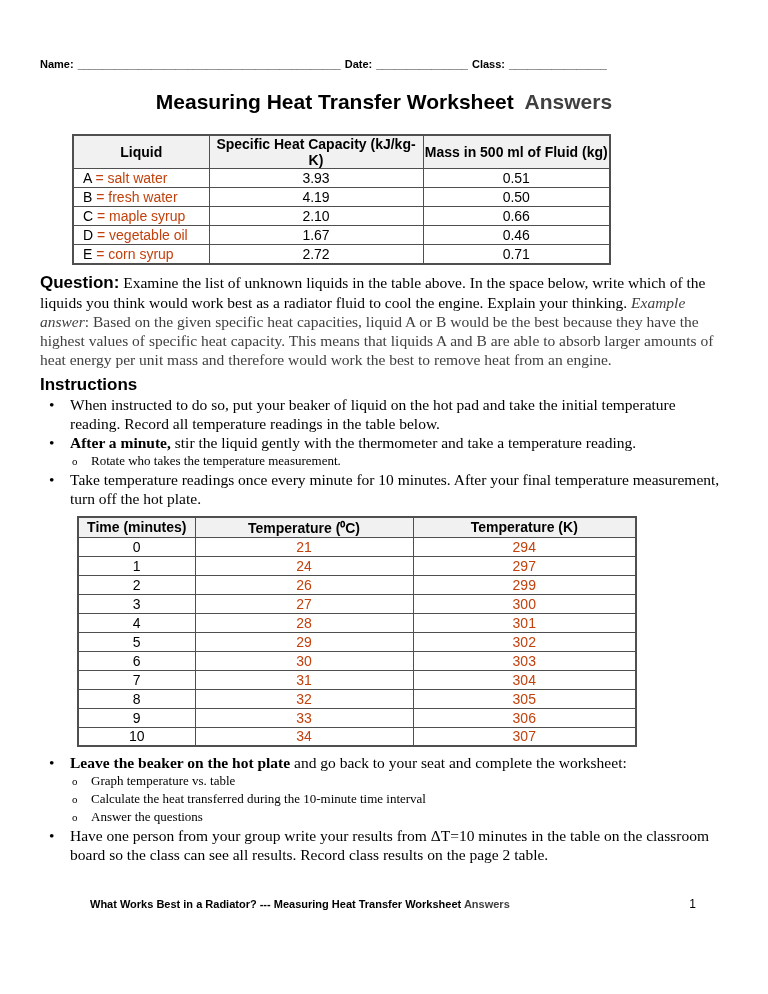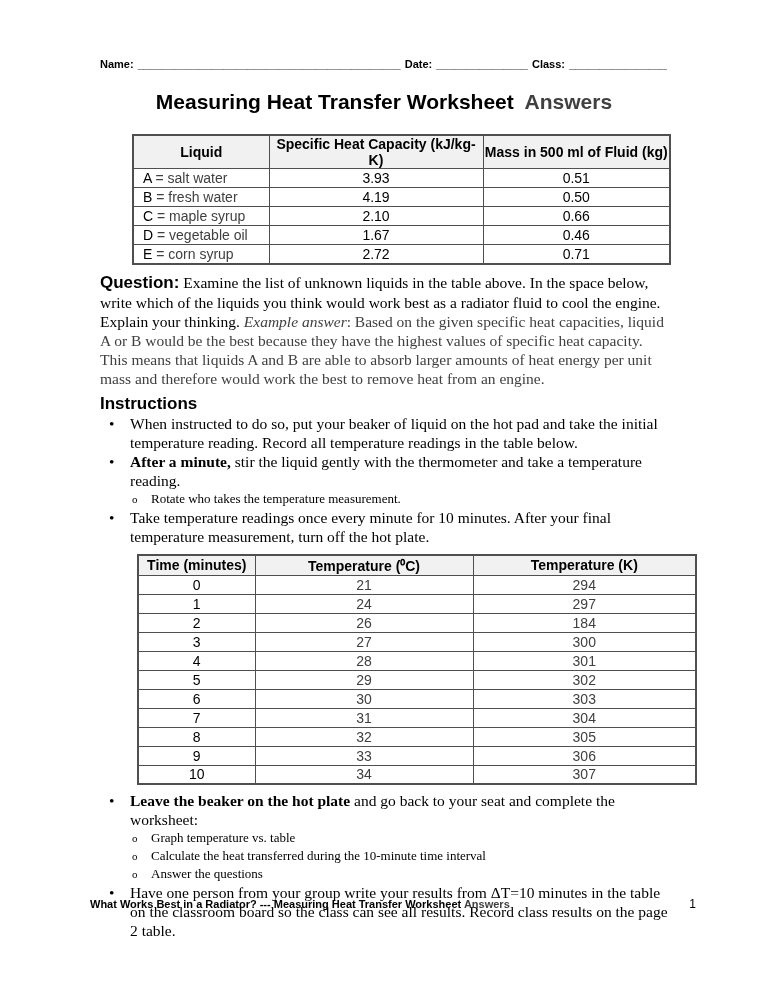--- a/index.html
+++ b/index.html
@@ -4,21 +4,21 @@
 <style>
   * { margin:0; padding:0; box-sizing:border-box; }
   html,body { width:768px; height:994px; }
   body {
     position:relative;
     background:#ffffff;
     color:#000;
     font-family:"Liberation Serif", serif;
     overflow:hidden;
   }
-  .content { padding:0 100px; }
+  .content { padding:0 40px; }
 
   
   .topline {
     padding-top:57px;
     display:flex;
     gap:4px;
     align-items:flex-end;
     font:bold 11px "Liberation Sans", sans-serif;
     white-space:nowrap;
     line-height:14px;
@@ -26,21 +26,21 @@
   .uline { letter-spacing:0; }
 
   
   .title {
     margin-top:18px;
     text-align:center;
     font:bold 21px "Liberation Sans", sans-serif;
     line-height:25px;
   }
   .red  { color:#404040; }
-  .tred { color:#404040; }
+  .tred { color:#c2410c; }
   .ml   { margin-left:5px; }
 
   
   table { border-collapse:collapse; table-layout:fixed; font:14px "Liberation Sans", sans-serif; }
   th, td { border:1px solid #4f4f4f; height:19px; padding:0; text-align:center; vertical-align:middle; }
   th { background:#f1f1f1; font-weight:bold; }
   .t1 { margin:20px 8px 0 32px; width:537px; }
   .t1 .c1 { width:136px; }
   .t1 .c2 { width:214px; }
   .t1 .c3 { width:187px; }
@@ -177,21 +177,21 @@
       <td class="tred">294</td>
     </tr>
     <tr>
       <td>1</td>
       <td class="tred">24</td>
       <td class="tred">297</td>
     </tr>
     <tr>
       <td>2</td>
       <td class="tred">26</td>
-      <td class="tred">184</td>
+      <td class="tred">299</td>
     </tr>
     <tr>
       <td>3</td>
       <td class="tred">27</td>
       <td class="tred">300</td>
     </tr>
     <tr>
       <td>4</td>
       <td class="tred">28</td>
       <td class="tred">301</td>

